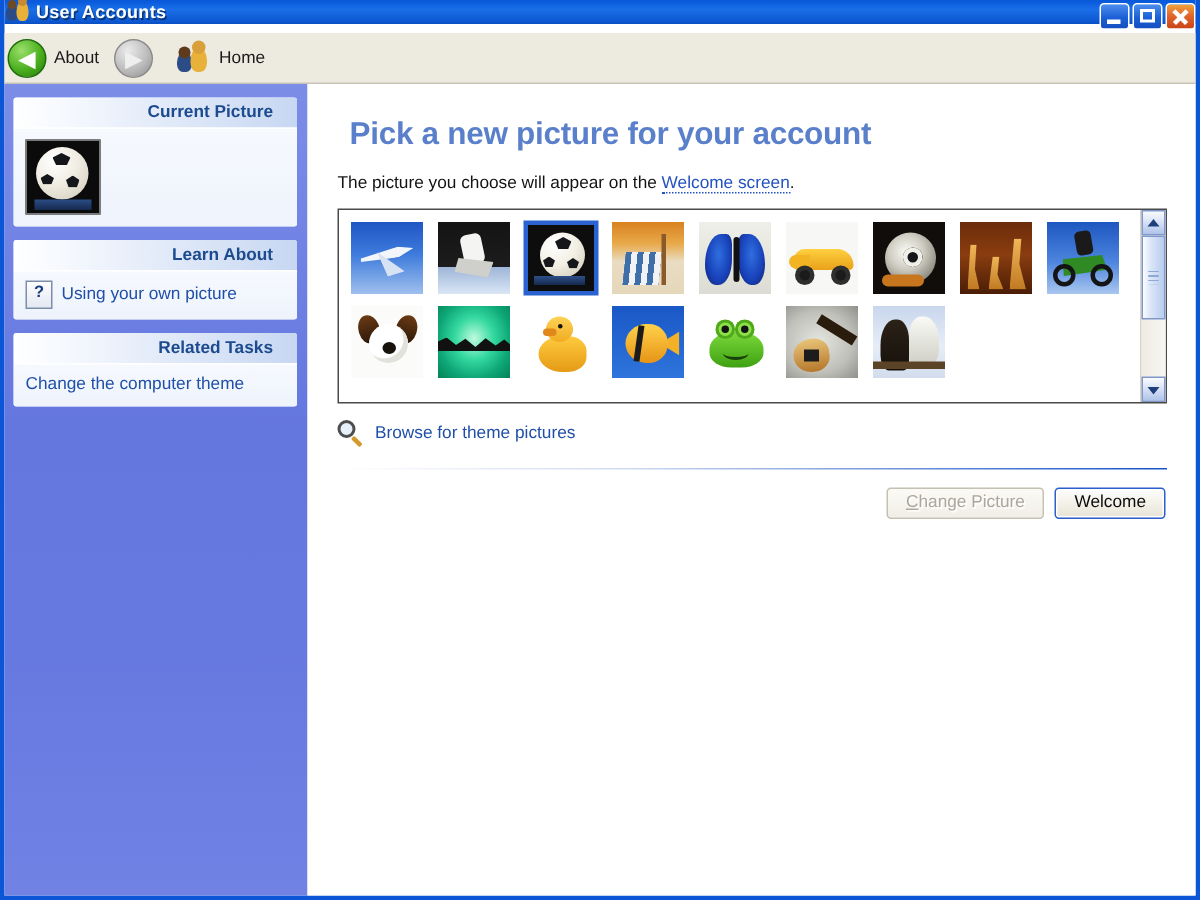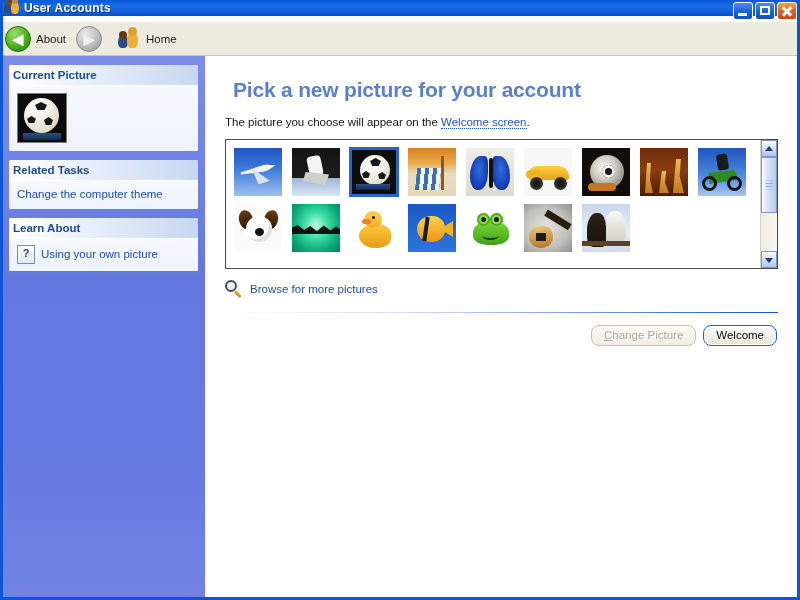--- a/index.html
+++ b/index.html
@@ -181,26 +181,27 @@
   .panel {
     margin: 9px 7px 0 9px;
     background: #ffffff;
     border-radius: 2px;
     overflow: hidden;
     box-shadow: 0 0 0 0 transparent;
   }
   .panel-header {
     height: 20px;
     line-height: 20px;
-    padding: 0 4px;
+    padding: 0 16px;
     font-weight: bold;
     font-size: 11.5px;
     color: #1D4B8F;
     background: linear-gradient(to right, #FFFFFF 0%, #F2F6FD 25%, #C7D7F2 100%);
     border-bottom: 1px solid #ffffff;
+    text-align: right;
   }
   .panel-body {
     background: linear-gradient(to bottom, #F6F9FE 0%, #EEF3FC 100%);
     padding: 7px 8px 8px 8px;
   }
   .panel-body.tight { padding: 6px 8px 7px 8px; }
 
   
   #current-pic {
     width: 48px; height: 48px;
@@ -676,21 +677,21 @@
   }
   .xp-btn {
     min-width: 44px;
     height: 21px;
     padding: 0 12px;
     font-size: 11.5px;
     font-family: "Liberation Sans", sans-serif;
     color: #0A0A0A;
     background: linear-gradient(to bottom,#FDFDFC 0%,#F4F2EA 45%,#E7E3D6 100%);
     border: 1px solid #8D887A;
-    border-radius: 8px;
+    border-radius: 3px;
     box-sizing: border-box;
     line-height: 19px;
     text-align: center;
     cursor: pointer;
   }
   .xp-btn.wide { min-width: 104px; }
   .xp-btn.disabled {
     color: #ABA79A;
     text-shadow: 1px 1px 0 #FFFFFF;
     border-color: #C4C0B2;
@@ -755,33 +756,33 @@
             <span class="pent p0"></span>
             <span class="pent p1"></span>
             <span class="pent p2"></span>
           </span>
           <span class="sb-shadow"></span>
         </div>
       </div>
     </div>
 
     <div class="panel">
-      <div class="panel-header">Related Tasks</div>
-      <div class="panel-body tight">
-        <a class="panel-link">Change the computer theme</a>
-      </div>
-    </div>
-
-    <div class="panel">
       <div class="panel-header">Learn About</div>
       <div class="panel-body tight">
         <div class="learn-row">
           <span class="help-icon"></span>
           <a class="panel-link">Using your own picture</a>
         </div>
+      </div>
+    </div>
+
+    <div class="panel">
+      <div class="panel-header">Related Tasks</div>
+      <div class="panel-body tight">
+        <a class="panel-link">Change the computer theme</a>
       </div>
     </div>
 
   </div>
 
   <div id="content">
 
     <h1 id="page-title">Pick a new picture for your account</h1>
 
     <div id="subtitle">
@@ -904,21 +905,21 @@
         </div>
         <div class="sb-btn down"></div>
       </div>
     </div>
 
     <div id="browse-row">
       <span class="mag-icon">
         <span class="lens"></span>
           <span class="hndl"></span>
       </span>
-      <a id="browse-link">Browse for more pictures</a>
+      <a id="browse-link">Browse for theme pictures</a>
     </div>
 
     <div id="divider"></div>
 
     <div id="btn-row">
       <div class="xp-btn wide disabled">
         <span class="accel">C</span><span id="cp-rest">hange Picture</span>
       </div>
       <div class="xp-btn default">Welcome</div>
     </div>

